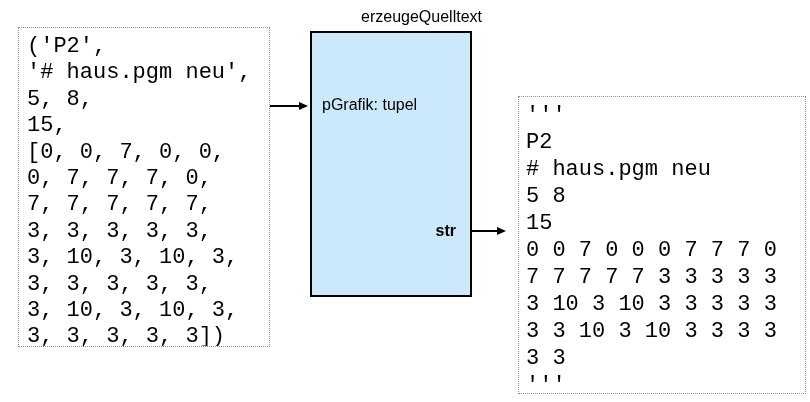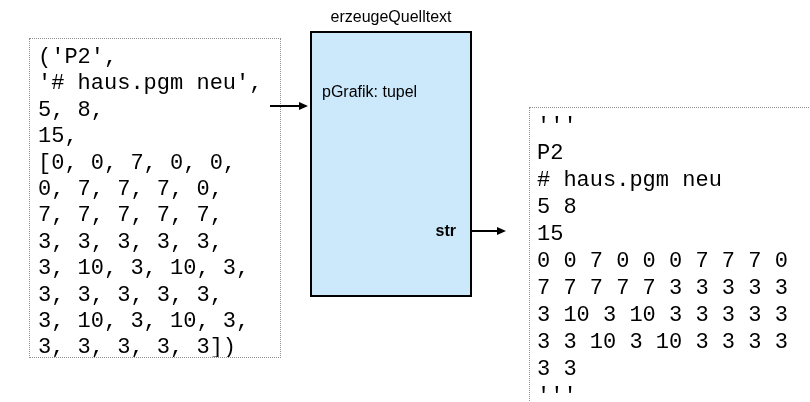--- a/index.html
+++ b/index.html
@@ -11,21 +11,21 @@
     position: relative;
     width: 810px;
     height: 402px;
     background: #ffffff;
     font-family: "Liberation Sans", sans-serif;
     color: #000000;
     overflow: hidden;
   }
   pre.code-box {
     position: absolute;
-    margin: 15px;
+    margin: 4px;
     box-sizing: border-box;
     border: 1px dotted #8f8f8f;
     background: #ffffff;
     color: #000000;
     font-family: "Liberation Mono", "DejaVu Sans Mono", monospace;
     font-size: 22px;
     white-space: pre;
     overflow: hidden;
   }
   .input-box {
@@ -42,38 +42,38 @@
     width: 288px;
     height: 298px;
     line-height: 27px;
     padding: 5px 2px 0 7px;
   }
   .fn-title {
     position: absolute;
     left: 300px;
     top: 7px;
     width: 182px;
-    text-align: center;
+    text-align: right;
     font-size: 16px;
     line-height: 19px;
   }
   .fn-box {
     position: absolute;
     left: 310px;
     top: 31px;
     width: 162px;
     height: 266px;
     box-sizing: border-box;
     border: 2px solid #000000;
     background: #cce9fb;
   }
   .fn-param {
     position: absolute;
     left: 10px;
-    top: 49px;
+    top: 62px;
     font-size: 16px;
     line-height: 19px;
   }
   .fn-return {
     position: absolute;
     right: 14px;
     top: 188px;
     font-size: 16px;
     line-height: 19px;
     font-weight: bold;

